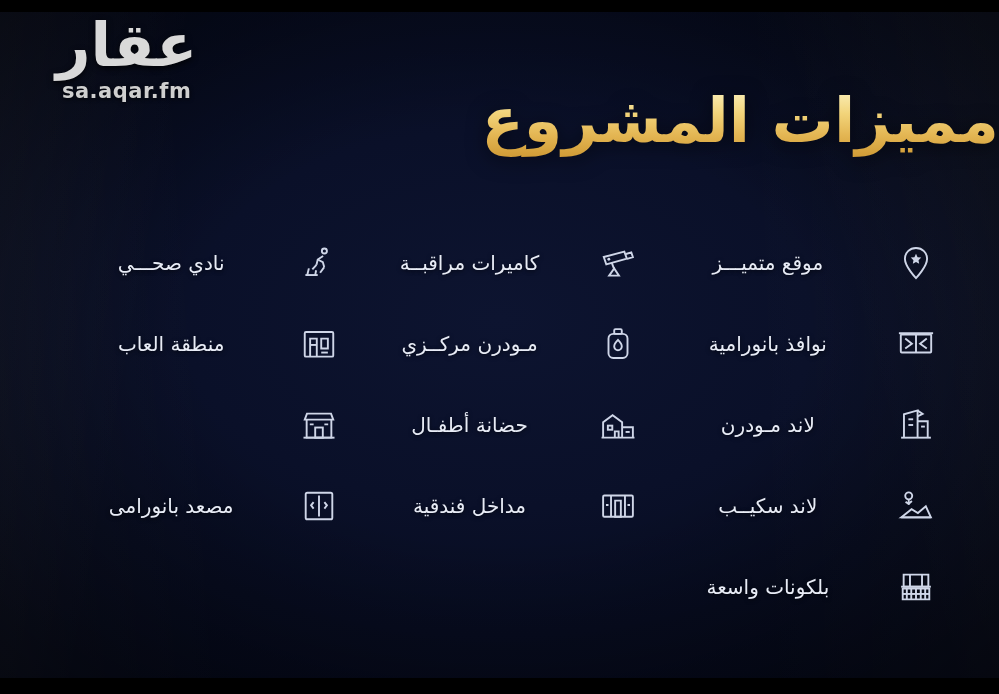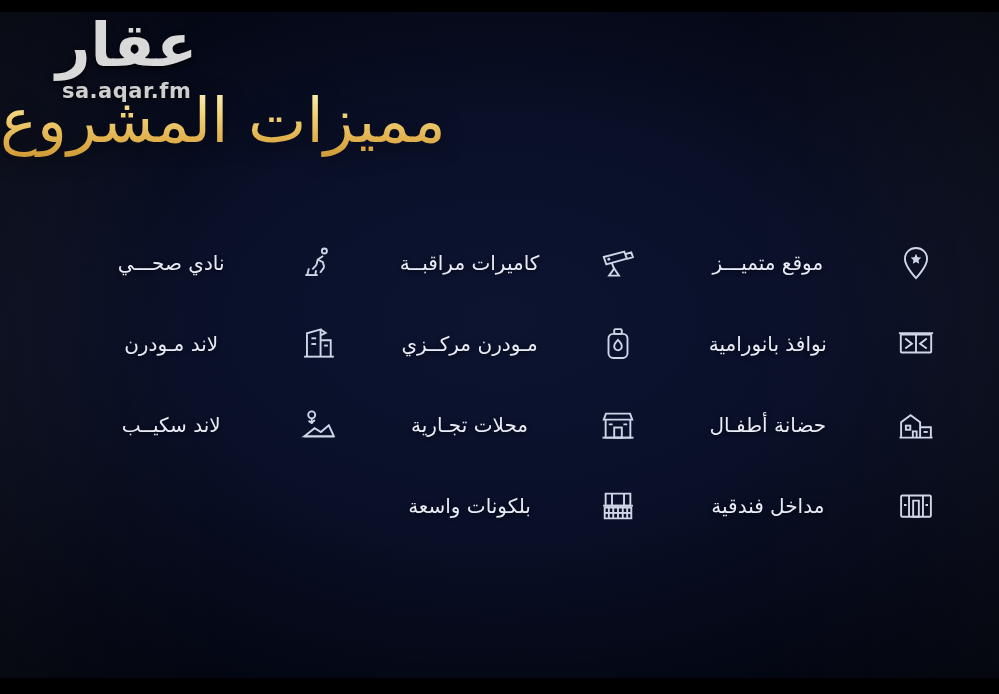--- a/index.html
+++ b/index.html
@@ -77,23 +77,23 @@
     direction: ltr;
     text-shadow: 0 1px 4px rgba(0,0,0,0.8);
   }
 
   
   .headline {
     position: absolute;
     top: 84px;
     left: 0;
     right: 0;
-    text-align: left;
+    text-align: right;
     font-size: 62px;
-    font-weight: 400;
+    font-weight: 700;
     line-height: 1.2;
     background: linear-gradient(180deg, #fdf6c9 0%, #f2d47a 40%, #e3b552 70%, #cf9a35 100%);
     -webkit-background-clip: text;
     background-clip: text;
     color: transparent;
     -webkit-text-fill-color: transparent;
     text-shadow: none;
     filter: drop-shadow(0 3px 10px rgba(0,0,0,0.55));
     z-index: 6;
   }
@@ -216,20 +216,32 @@
       <span class="f-icon">
         <svg viewBox="0 0 24 24" fill="none" stroke="currentColor" stroke-width="1.2">
           <rect x="6" y="5.6" width="12" height="15.2" rx="3"></rect>
           <rect x="9.6" y="2.6" width="4.8" height="3" rx="0.8"></rect>
           <path d="M12 9.4c-1.6 1.6-2.4 2.8-2.4 4.1A2.4 2.4 0 0 0 12 15.9a2.4 2.4 0 0 0 2.4-2.4c0-1.3-.8-2.5-2.4-4.1z"></path>
         </svg>
       </span>
       <span class="f-label">مـودرن مركــزي</span>
     </div>
 
+    <div class="feature">
+      <span class="f-icon">
+        <svg viewBox="0 0 24 24" fill="none" stroke="currentColor" stroke-width="1.2">
+          <rect x="3" y="4.4" width="18" height="15.6" rx="0.8"></rect>
+          <path d="M6.4 20V8.6h4.2V20"></path>
+          <path d="M13.4 8.6h4.2v6.2h-4.2z"></path>
+          <path d="M6.4 12.6h4.2"></path>
+          <path d="M13.4 17.4h4.2"></path>
+        </svg>
+      </span>
+      <span class="f-label">منطقة العاب</span>
+    </div>
 
     <div class="feature">
       <span class="f-icon">
         <svg viewBox="0 0 24 24" fill="none" stroke="currentColor" stroke-width="1.2">
           <path d="M4.4 20V5.2l8.6-2.4V20"></path>
           <path d="M13 9.6h6.4V20"></path>
           <path d="M2.6 20h18.8"></path>
           <path d="M7.2 8.4h3"></path>
           <path d="M7.2 12h3"></path>
           <path d="M15.2 13h2.4"></path>
@@ -257,21 +269,20 @@
     <div class="feature">
       <span class="f-icon">
         <svg viewBox="0 0 24 24" fill="none" stroke="currentColor" stroke-width="1.2">
           <path d="M3 8.6h18l-1.4-3.8H4.4z"></path>
           <path d="M4.2 8.6V20h15.6V8.6"></path>
           <path d="M2.2 20h19.6"></path>
           <rect x="9.6" y="13.6" width="4.8" height="6.4"></rect>
           <path d="M6.2 11.6h2.4M15.4 11.6h2.4"></path>
         </svg>
       </span>
-      <span class="f-label">محلات تجـارية</span>
     </div>
 
 
     <div class="feature">
       <span class="f-icon">
         <svg viewBox="0 0 24 24" fill="none" stroke="currentColor" stroke-width="1.2">
           <path d="M2.6 19.2h18.8"></path>
           <path d="M2.6 19.2l6.6-5.2 4 2.4 5-4.2 3.2 7z"></path>
           <circle cx="7.4" cy="5.6" r="2.2"></circle>
           <path d="M7.4 7.8v3.4"></path>
@@ -287,20 +298,31 @@
           <rect x="2.6" y="5.4" width="18.8" height="13.4" rx="0.8"></rect>
           <path d="M7.6 5.4v13.4"></path>
           <path d="M16.4 5.4v13.4"></path>
           <path d="M10.2 8.6h3.6v10.2h-3.6z"></path>
           <path d="M4.4 11.4h1.6M18 11.4h1.6"></path>
         </svg>
       </span>
       <span class="f-label">مداخل فندقية</span>
     </div>
 
+    <div class="feature">
+      <span class="f-icon">
+        <svg viewBox="0 0 24 24" fill="none" stroke="currentColor" stroke-width="1.2">
+          <rect x="3.6" y="3.6" width="16.8" height="16.8" rx="1"></rect>
+          <path d="M12 5.4v13.2"></path>
+          <path d="M8.6 9.6l-1.6 2 1.6 2"></path>
+          <path d="M15.4 9.6l1.6 2-1.6 2"></path>
+        </svg>
+      </span>
+      <span class="f-label">مصعد بانورامى</span>
+    </div>
 
     <div class="feature">
       <span class="f-icon">
         <svg viewBox="0 0 24 24" fill="none" stroke="currentColor" stroke-width="1.2">
           <path d="M4.2 4.2h15.6v7.6H4.2z"></path>
           <path d="M8.2 4.2v7.6M15.8 4.2v7.6"></path>
           <path d="M2.6 11.8h18.8"></path>
           <path d="M3.6 13h16.8v6.8H3.6z"></path>
           <path d="M6.2 13v6.8M9 13v6.8M12 13v6.8M15 13v6.8M17.8 13v6.8"></path>
           <path d="M3.6 16.4h16.8"></path>

